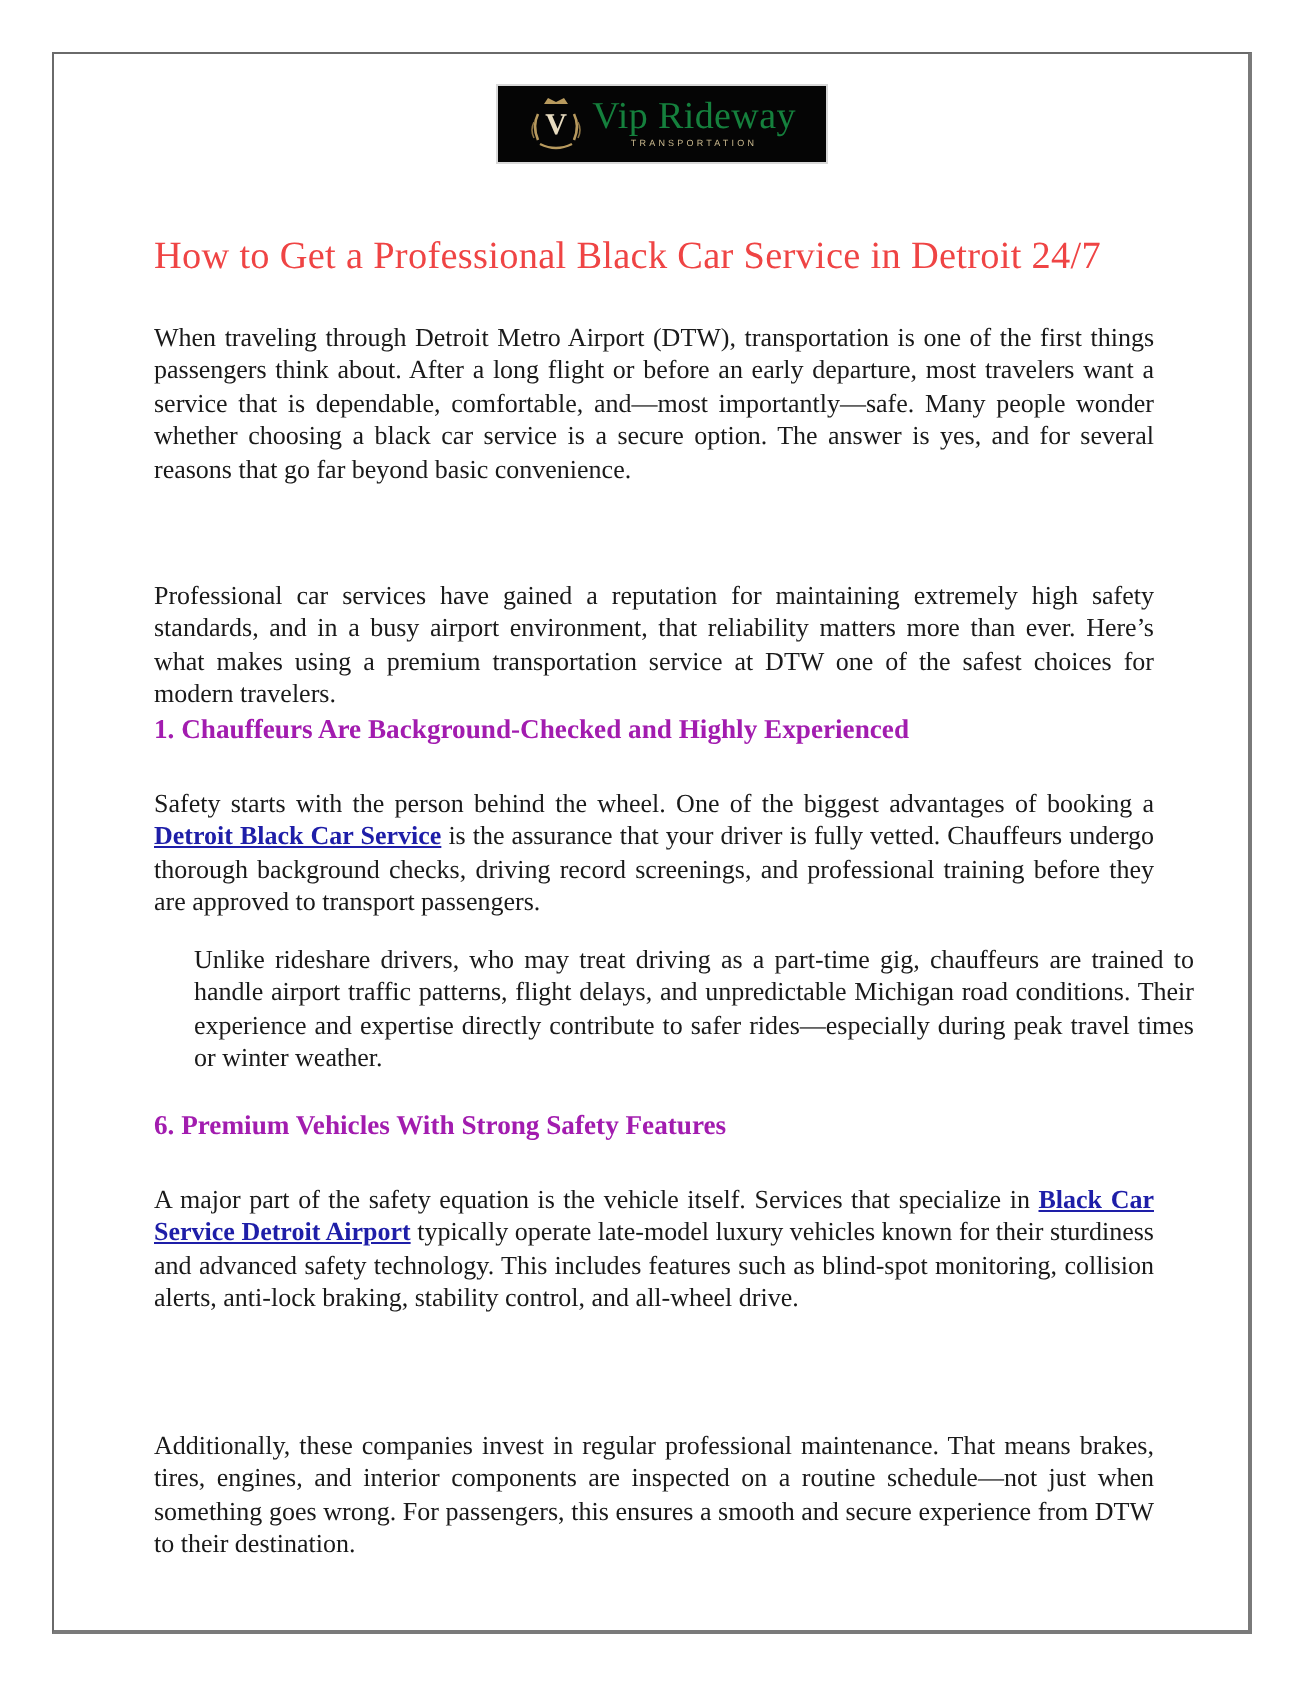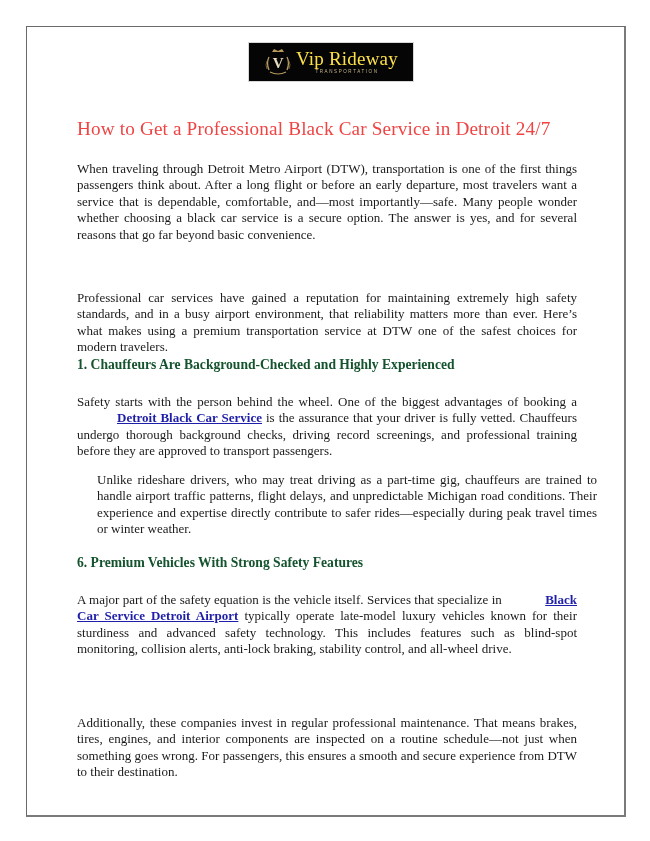--- a/index.html
+++ b/index.html
@@ -58,21 +58,21 @@
   }
   .logo-text {
     display: flex;
     flex-direction: column;
     align-items: center;
     line-height: 1;
   }
   .logo-name {
     font-family: "Liberation Serif", serif;
     font-size: 19px;
-    color: #fde047;
+    color: #15803d;
     letter-spacing: 0.2px;
   }
   .logo-sub {
     font-family: "Liberation Sans", sans-serif;
     font-size: 4.5px;
     color: #c9b88e;
     letter-spacing: 1.6px;
     margin-top: 2px;
   }
   .title {
@@ -98,28 +98,27 @@
     text-align: justify;
     color: #1a1a1a;
   }
   .section-heading {
     position: absolute;
     left: 50px;
     margin: 0;
     font-family: "Liberation Serif", serif;
     font-weight: bold;
     font-size: 13.6px;
-    color: #14532d;
+    color: #a21caf;
     white-space: nowrap;
   }
   a.link {
     color: #1e1ea8;
     font-weight: bold;
     text-decoration: underline;
-    margin-left: 40px;
   }
 </style>
 </head>
 <body>
 
 <div class="page">
 
   <div class="logo">
     <div class="logo-emblem">
       <svg width="28" height="30" viewBox="0 0 28 30">

